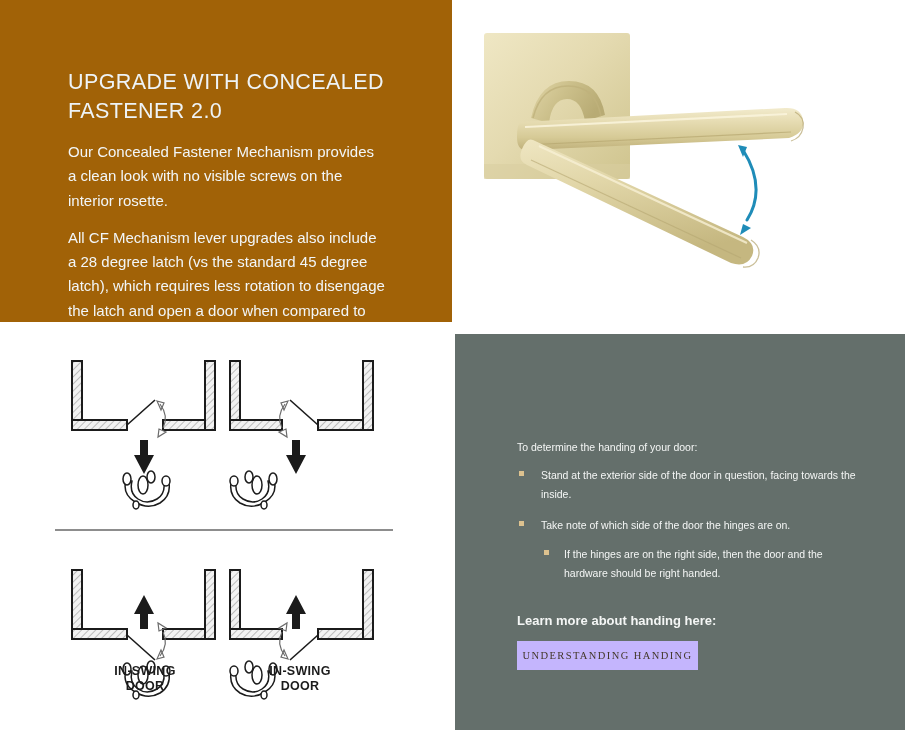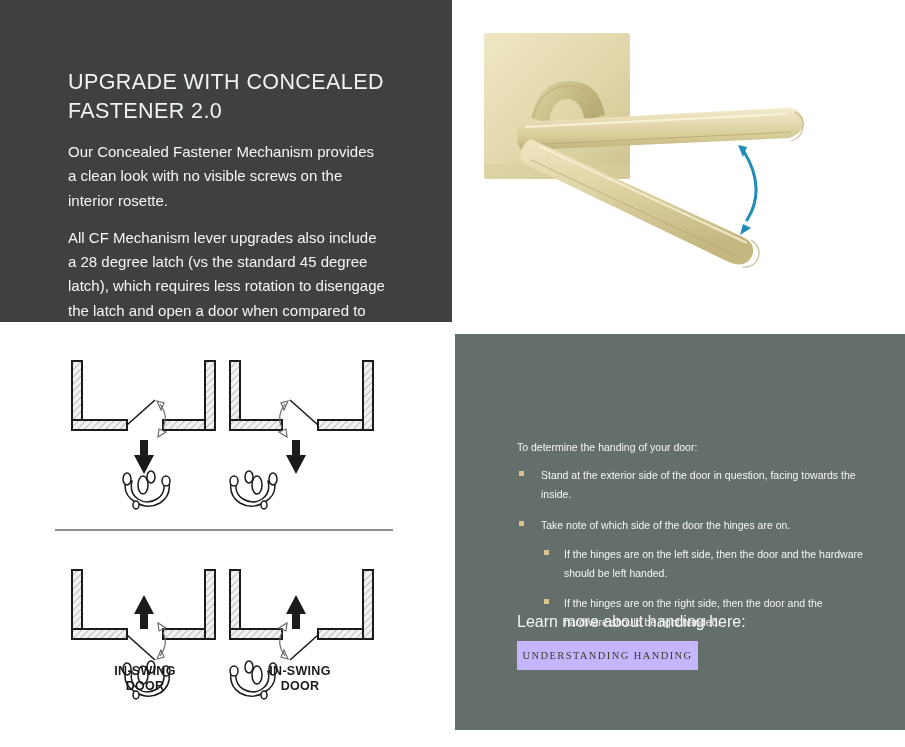--- a/index.html
+++ b/index.html
@@ -7,21 +7,21 @@
     width: 905px; height: 747px;
     background: #ffffff;
     font-family: "Liberation Sans", sans-serif;
     overflow: hidden;
   }
   .page { position: relative; width: 905px; height: 747px; background: #fff; }
 
   
   .navy-panel {
     position: absolute; left: 0; top: 0; width: 452px; height: 406px;
-    background: #404040;
+    background: #a16207;
   }
   .navy-title {
     position: absolute; left: 68px; top: 68px; width: 320px;
     font-size: 21.5px; font-weight: 300; letter-spacing: .4px;
     line-height: 1.33; color: #eef3f6;
   }
   .navy-body { position: absolute; left: 68px; top: 140px; width: 318px; }
   .navy-body p {
     font-size: 15px; line-height: 1.62; color: #f2f6f8;
     font-weight: 400; margin-bottom: 13px;
@@ -77,21 +77,21 @@
   .b-sub { position: relative; padding-left: 23px; margin-top: 10px; margin-bottom: 11px; }
   .b-sub > .marker {
     position: absolute; left: 3px; top: 6px;
     width: 5px; height: 5px; background: #ddc28f;
   }
   .b-sub > .btext {
     font-size: 10.5px; line-height: 1.62; color: #f4f6f5; font-weight: 400;
   }
   .learn-more {
     position: absolute; left: 517px; top: 613px; width: 330px;
-    font-size: 16px; color: #f4f6f5; font-weight: 400;
+    font-size: 13px; color: #f4f6f5; font-weight: 700;
   }
   .cta-button {
     position: absolute; left: 517px; top: 641px; width: 181px; height: 29px;
     background: #c4b5fd; border: none; cursor: pointer;
     display: flex; align-items: center; justify-content: center;
     font-family: "Liberation Serif", serif;
     font-size: 10.5px; letter-spacing: 1.4px; color: #43382a;
     text-transform: uppercase;
   }
 </style>
@@ -279,24 +279,20 @@
   <div class="bullets">
     <div class="b-item">
       <span class="marker"></span>
       <span class="btext">Stand at the exterior side of the door in question, facing towards the inside.</span>
     </div>
     <div class="b-item">
       <span class="marker"></span>
       <span class="btext">Take note of which side of the door the hinges are on.</span>
       <div class="b-sub">
         <span class="marker"></span>
-        <span class="btext">If the hinges are on the left side, then the door and the hardware should be left handed.</span>
-      </div>
-      <div class="b-sub">
-        <span class="marker"></span>
         <span class="btext">If the hinges are on the right side, then the door and the hardware should be right handed.</span>
       </div>
     </div>
   </div>
 
   <p class="learn-more">Learn more about handing here:</p>
 
   <button class="cta-button">Understanding Handing</button>
 
 </div>

